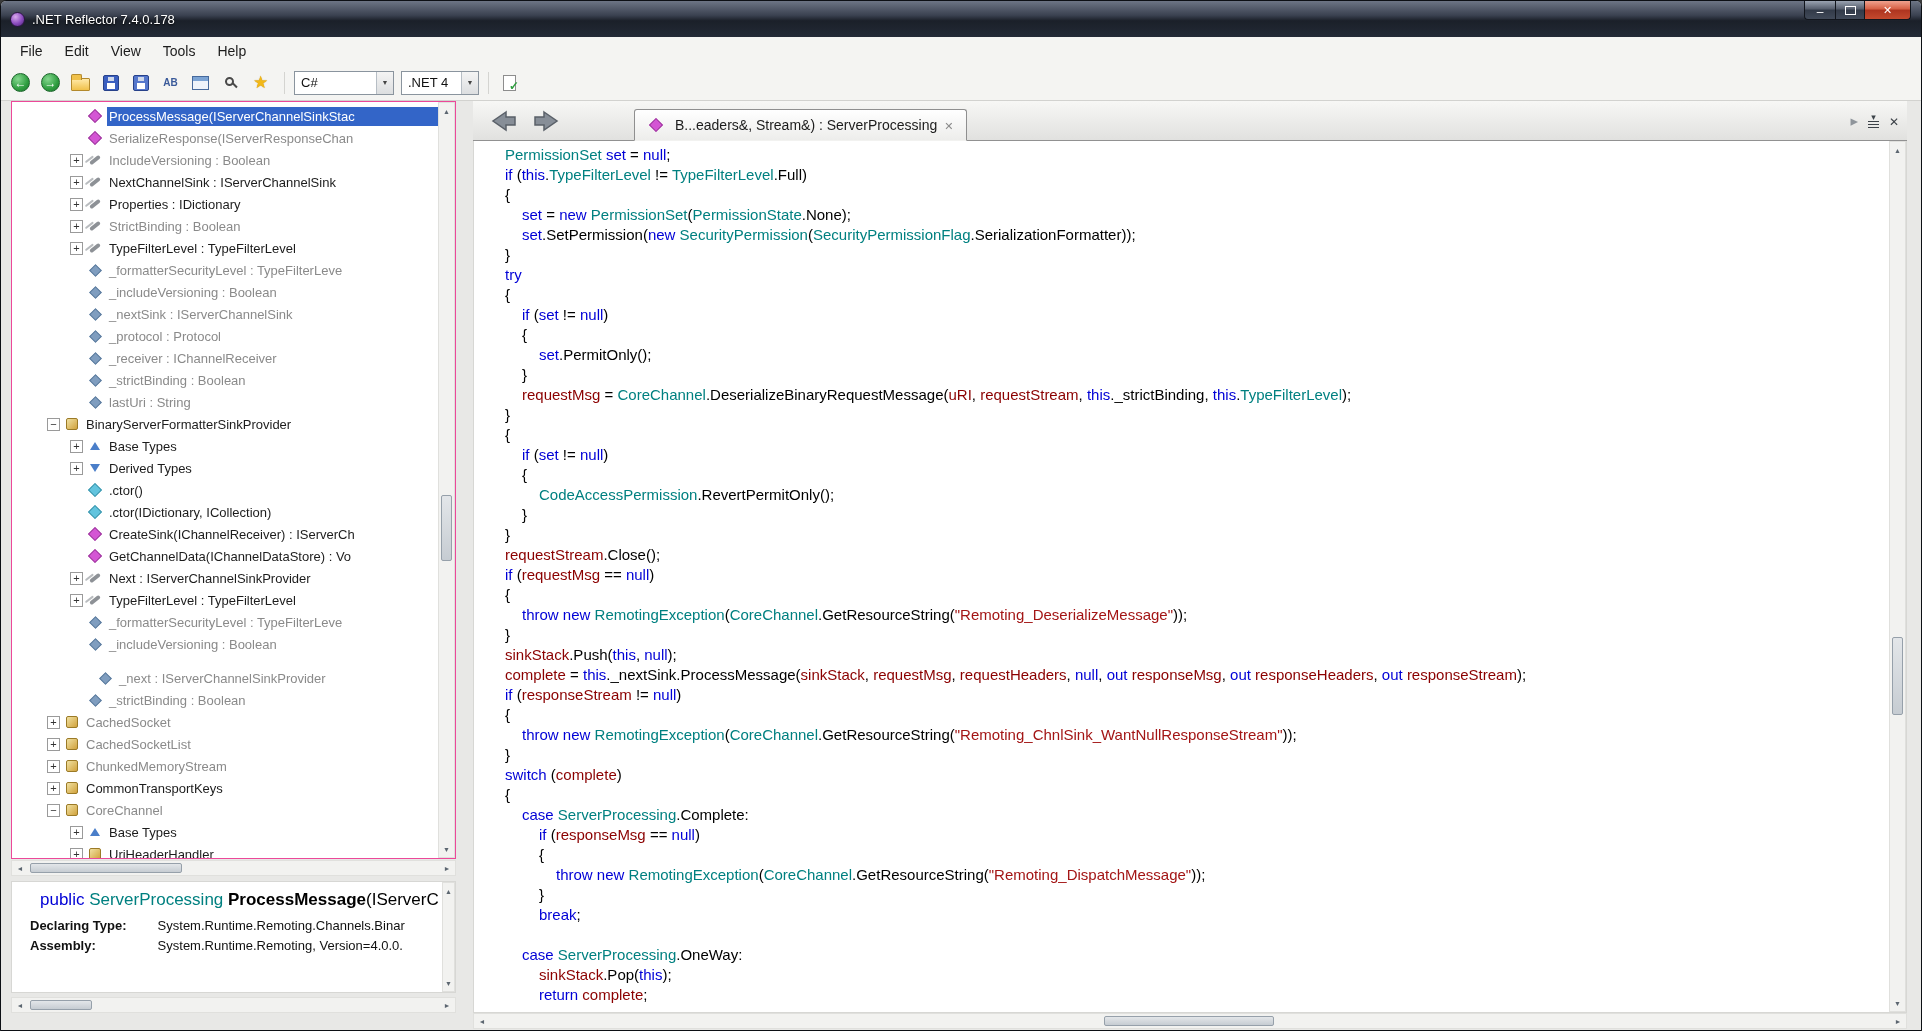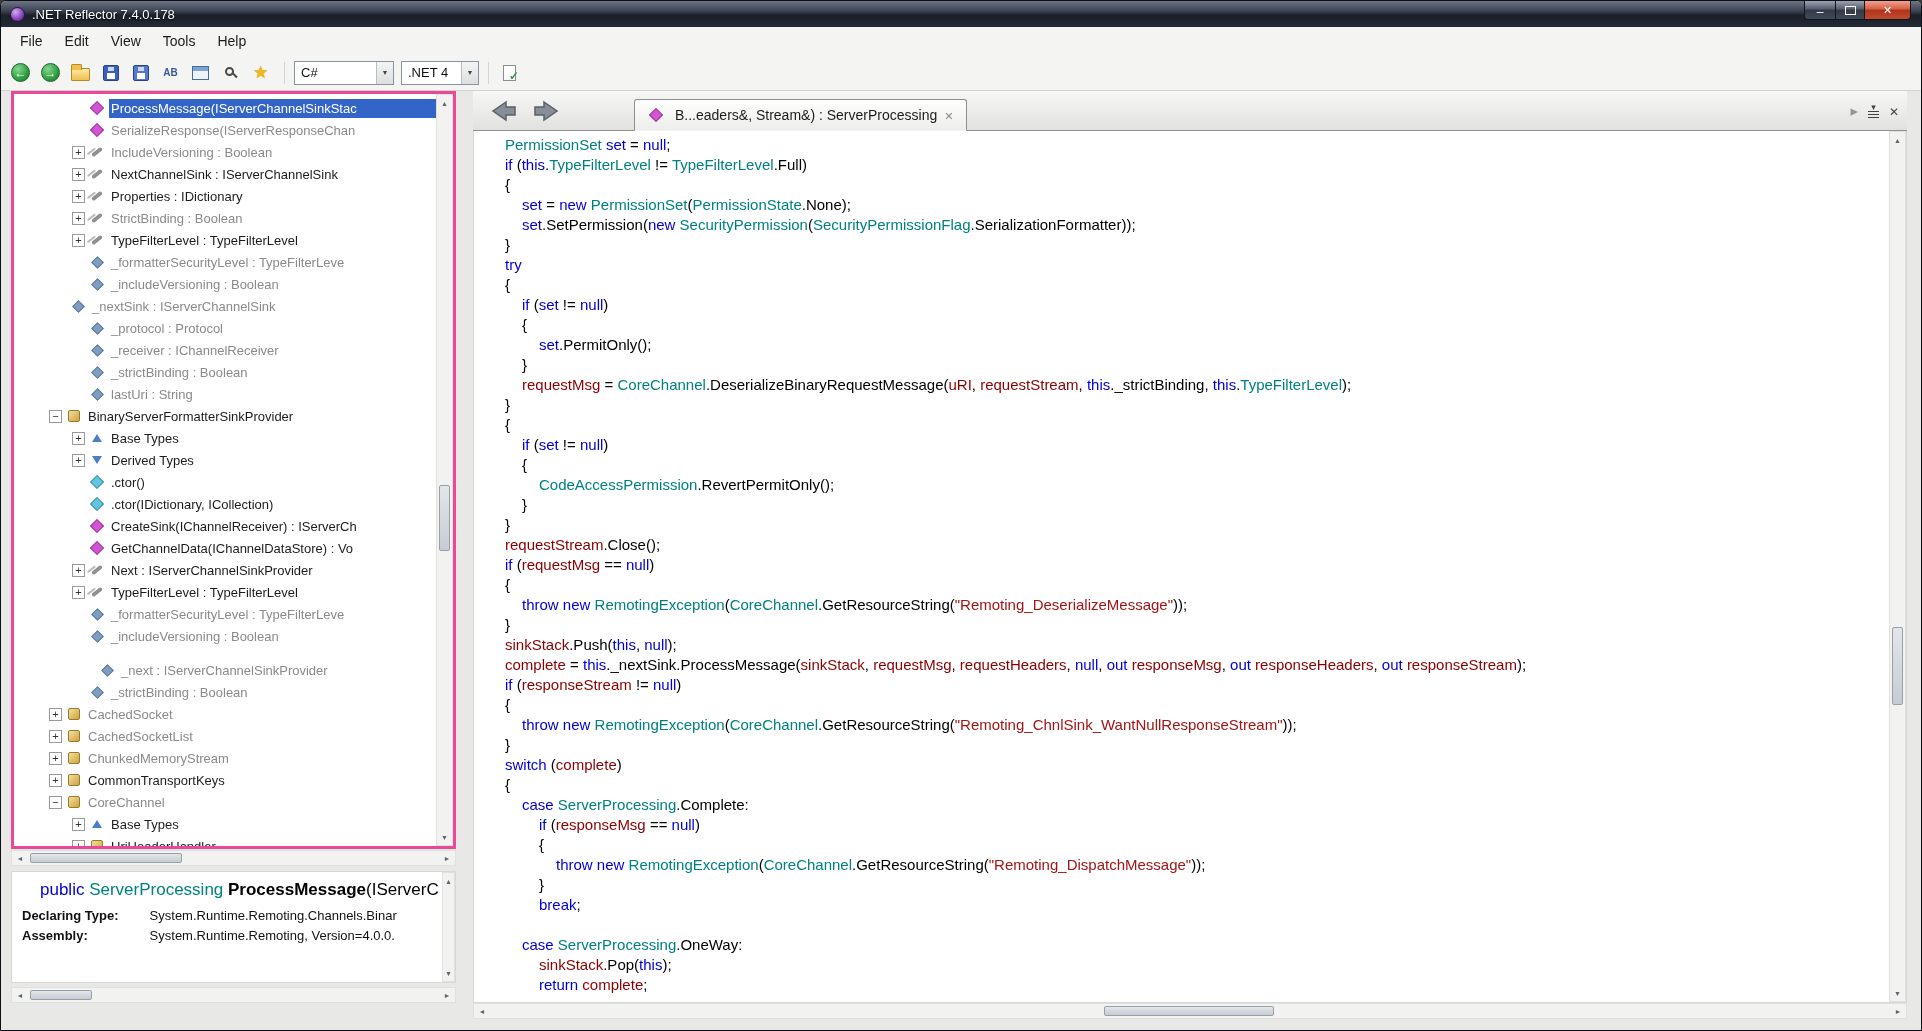--- a/index.html
+++ b/index.html
@@ -1,21 +1,21 @@
 <!DOCTYPE html>
 <html><head>
 <meta charset="utf-8">
 <style>
   * { box-sizing: border-box; margin: 0; padding: 0; }
   html,body { width:1922px; height:1031px; background:#3a3a3a; font-family:"Liberation Sans", sans-serif; }
   .window{ width:1922px; height:1031px; display:flex; flex-direction:column; background:#e8e8e6;
            border:1px solid #0c0f14; border-radius:6px 6px 0 0; overflow:hidden; position:relative; }
 
   
-  .titlebar{ height:26px; flex:none; display:flex; align-items:center; padding:0 9px;
+  .titlebar{ height:36px; flex:none; display:flex; align-items:center; padding:0 9px;
              background:linear-gradient(#6d7585,#3a4150 40%,#1b2029 55%,#232a36);
              color:#fff; font-size:13px; position:relative; }
   .app-icon{ width:15px; height:15px; border-radius:50%; margin-right:7px; flex:none;
              background:radial-gradient(circle at 35% 30%, #d9a9ee, #8a4bbf 55%, #4a2370); border:1px solid #2c1545; }
   .win-title{ text-shadow:0 1px 2px #000; white-space:nowrap; }
   .win-btns{ position:absolute; top:0; right:10px; display:flex; }
   .wbtn{ height:19px; border:1px solid #11151c; border-top:none; color:#fff; display:flex; align-items:center;
          justify-content:center; background:linear-gradient(#9aa3b1,#545c6b 45%,#323a48 50%,#414a59); }
   .wbtn.min{ width:31px; border-radius:0 0 0 4px; border-right:none; }
   .wbtn.min::before{ content:'–'; font-size:12px; margin-top:4px; }
@@ -59,21 +59,21 @@
                   display:flex; align-items:center; justify-content:center; font-size:7px; color:#444; }
   .combo.lang{ width:100px; } .combo.fw{ width:78px; }
 
   
   .main{ flex:1; display:flex; padding-left:10px; padding-right:14px; background:#e8e8e6; min-height:0; }
   .left-pane{ width:445px; flex:none; display:flex; flex-direction:column; }
   .splitter{ width:17px; flex:none; }
   .right-pane{ flex:1; display:flex; flex-direction:column; min-width:0; }
 
   
-  .tree-panel{ height:758px; flex:none; position:relative; background:#fff; border:3px solid #ec4899; }
+  .tree-panel{ height:758px; flex:none; position:relative; background:#fff; border:1px solid #ec4899; }
   .tree-view{ position:absolute; top:0; left:0; right:17px; bottom:0; overflow:hidden; padding-top:3px; }
   .trow{ display:flex; align-items:center; height:22px; white-space:nowrap; overflow:hidden; }
   .texp{ width:13px; height:13px; flex:none; margin-right:4px; display:flex; align-items:center; justify-content:center;
          font-size:11px; line-height:11px; color:#333; }
   .texp.has{ border:1px solid #9a9a9a; background:#fff; }
   .ticon{ width:16px; height:14px; flex:none; margin-right:4px; display:flex; align-items:center; justify-content:center; position:relative; }
   .ticon::before{ content:''; display:block; }
   .i-method::before{ width:8px; height:8px; background:#d455d4; border:1px solid #9c3a9c; transform:rotate(45deg); }
   .i-ctor::before{ width:8px; height:8px; background:#62c4de; border:1px solid #3d95ab; transform:rotate(45deg); }
   .i-field::before{ width:7px; height:7px; background:#7f9dbf; border:1px solid #5b7b9d; transform:rotate(45deg); }
@@ -99,21 +99,21 @@
   .tree-hscroll{ height:16px; margin-top:1px; }
   .details-hscroll{ height:16px; margin-top:4px; }
   .code-vscroll{ position:absolute; right:0; top:0; bottom:0; width:17px; }
   .code-hscroll{ height:16px; }
   .details-vscroll{ position:absolute; right:0; top:0; bottom:0; width:13px; }
 
   
   .details-panel{ height:112px; flex:none; margin-top:5px; background:#fff; border:1px solid #d7d7d4; position:relative; overflow:hidden; }
   .sig{ padding:8px 16px 5px 28px; font-size:17px; white-space:nowrap; overflow:hidden; }
   .drow{ padding:3px 16px 2px 10px; font-size:13px; white-space:nowrap; overflow:hidden; color:#111; }
-  .dlabel{ font-weight:bold; display:inline-block; min-width:124px; }
+  .dlabel{ font-weight:bold; display:inline-block; min-width:124px;margin-left:8px; }
 
   
   .tabbar{ height:40px; flex:none; display:flex; align-items:flex-end; background:linear-gradient(#f7f7f5,#e1e1df);
            border-bottom:1px solid #919191; position:relative; }
   .nav-arrows{ display:flex; gap:12px; align-items:center; align-self:center; margin:0 14px 0 12px; }
   .nav-arrows svg{ display:block; }
   .tab{ height:32px; margin-left:55px; margin-bottom:-1px; display:flex; align-items:center; gap:7px; padding:0 13px;
         background:linear-gradient(#ffffff,#ededeb); border:1px solid #8f8f8f; border-bottom:1px solid #f2f2f0;
         border-radius:3px 3px 0 0; font-size:14px; color:#1c1c1c; white-space:nowrap; }
   .tab-close::before{ content:'✕'; color:#8a8a8a; font-size:11px; }
@@ -244,21 +244,21 @@
             <div class="trow" style="padding-left: 58px;">
               <span class="texp"></span>
               <span class="ticon i-field"></span>
               <span class="tlabel gray">_formatterSecurityLevel : TypeFilterLeve</span>
             </div>
             <div class="trow" style="padding-left: 58px;">
               <span class="texp"></span>
               <span class="ticon i-field"></span>
               <span class="tlabel gray">_includeVersioning : Boolean</span>
             </div>
-            <div class="trow" style="padding-left: 39px;">
+            <div class="trow" style="padding-left: 58px;">
               <span class="texp"></span>
               <span class="ticon i-field"></span>
               <span class="tlabel gray">_nextSink : IServerChannelSink</span>
             </div>
             <div class="trow" style="padding-left: 58px;">
               <span class="texp"></span>
               <span class="ticon i-field"></span>
               <span class="tlabel gray">_protocol : Protocol</span>
             </div>
             <div class="trow" style="padding-left: 58px;">

